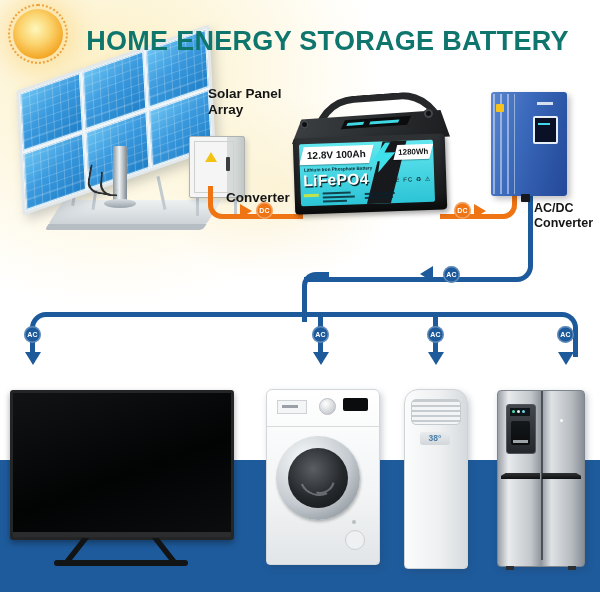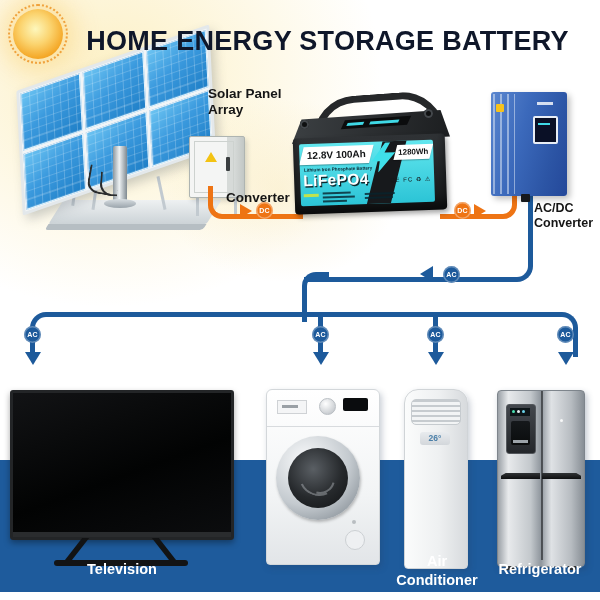--- a/index.html
+++ b/index.html
@@ -12,21 +12,21 @@
     background:radial-gradient(ellipse at 26% 22%,rgba(250,228,150,.55),rgba(255,255,255,0) 62%);}
   .glow2{left:150px;top:90px;width:260px;height:200px;
     background:radial-gradient(ellipse at 50% 50%,rgba(246,224,160,.35),rgba(255,255,255,0) 65%);}
   .sun{left:13px;top:9px;width:50px;height:50px;border-radius:50%;
     background:radial-gradient(circle at 45% 40%,#fdf7bc 0%,#fbd36e 38%,#f4a726 72%,#ec8d1e 100%);
     box-shadow:0 0 26px 12px rgba(250,205,100,.45);}
   .sun::after{content:"";position:absolute;inset:-5px;border-radius:50%;
     border:2px dotted rgba(238,150,40,.85);}
 
   .title{left:55px;top:26px;width:545px;text-align:center;font-size:27px;font-weight:800;
-    color:#0f172a;letter-spacing:.3px;z-index:6;}
+    color:#0f766e;letter-spacing:.3px;z-index:6;}
 
   
   .lbl{color:#151515;font-weight:bold;z-index:6;}
   .app-lbl{color:#fff;font-weight:bold;font-size:14.5px;text-align:center;line-height:19px;z-index:6;}
 
   
   .panel-grid{left:14px;top:60px;width:196px;height:112px;transform:rotate(-19deg) skewX(-16deg);
     background:#f2f5f7;border:3px solid #e3e8eb;border-radius:2px;
     box-shadow:4px 6px 10px rgba(80,90,100,.28);display:grid;z-index:2;
     grid-template-rows:1fr 1fr;grid-template-columns:1fr 1fr 1fr;gap:3px;padding:1px;}
@@ -309,37 +309,34 @@
     <div class="wm-doorO"></div>
     <div class="wm-doorI"></div>
     <div class="wm-arc" style="left:32px;top:66px;width:36px;height:36px;transform:rotate(20deg);"></div>
     <div class="wm-arc" style="left:38px;top:74px;width:26px;height:26px;transform:rotate(-30deg);"></div>
     <div class="wm-dot"></div>
     <div class="wm-filter"></div>
   </div>
 
   <div class="abs acu">
     <div class="ac-grille"></div>
-    <div class="ac-disp">26°</div>
+    <div class="ac-disp">38°</div>
   </div>
 
   <div class="abs fridge">
     <div class="fr-mid"></div>
     <div class="fr-hl"></div>
     <div class="fr-hr"></div>
     <div class="fr-disp">
       <div class="fr-scr">
         <b style="left:2px;background:#49e0b0;"></b>
           <b style="left:7px;background:#e8f2f4;"></b>
           <b style="left:12px;background:#6ad2e8;"></b>
       </div>
       <div class="fr-niche"></div>
     </div>
     <div class="fr-spark"></div>
     <div class="fr-foot" style="left:8px;"></div>
     <div class="fr-foot" style="right:8px;"></div>
   </div>
 
-  <div class="abs app-lbl" style="left:10px;top:560px;width:224px;">Television</div>
-  <div class="abs app-lbl" style="left:391px;top:552px;width:92px;">Air Conditioner</div>
-  <div class="abs app-lbl" style="left:488px;top:560px;width:104px;">Refrigerator</div>
 
 </div>
 
 </body></html>

